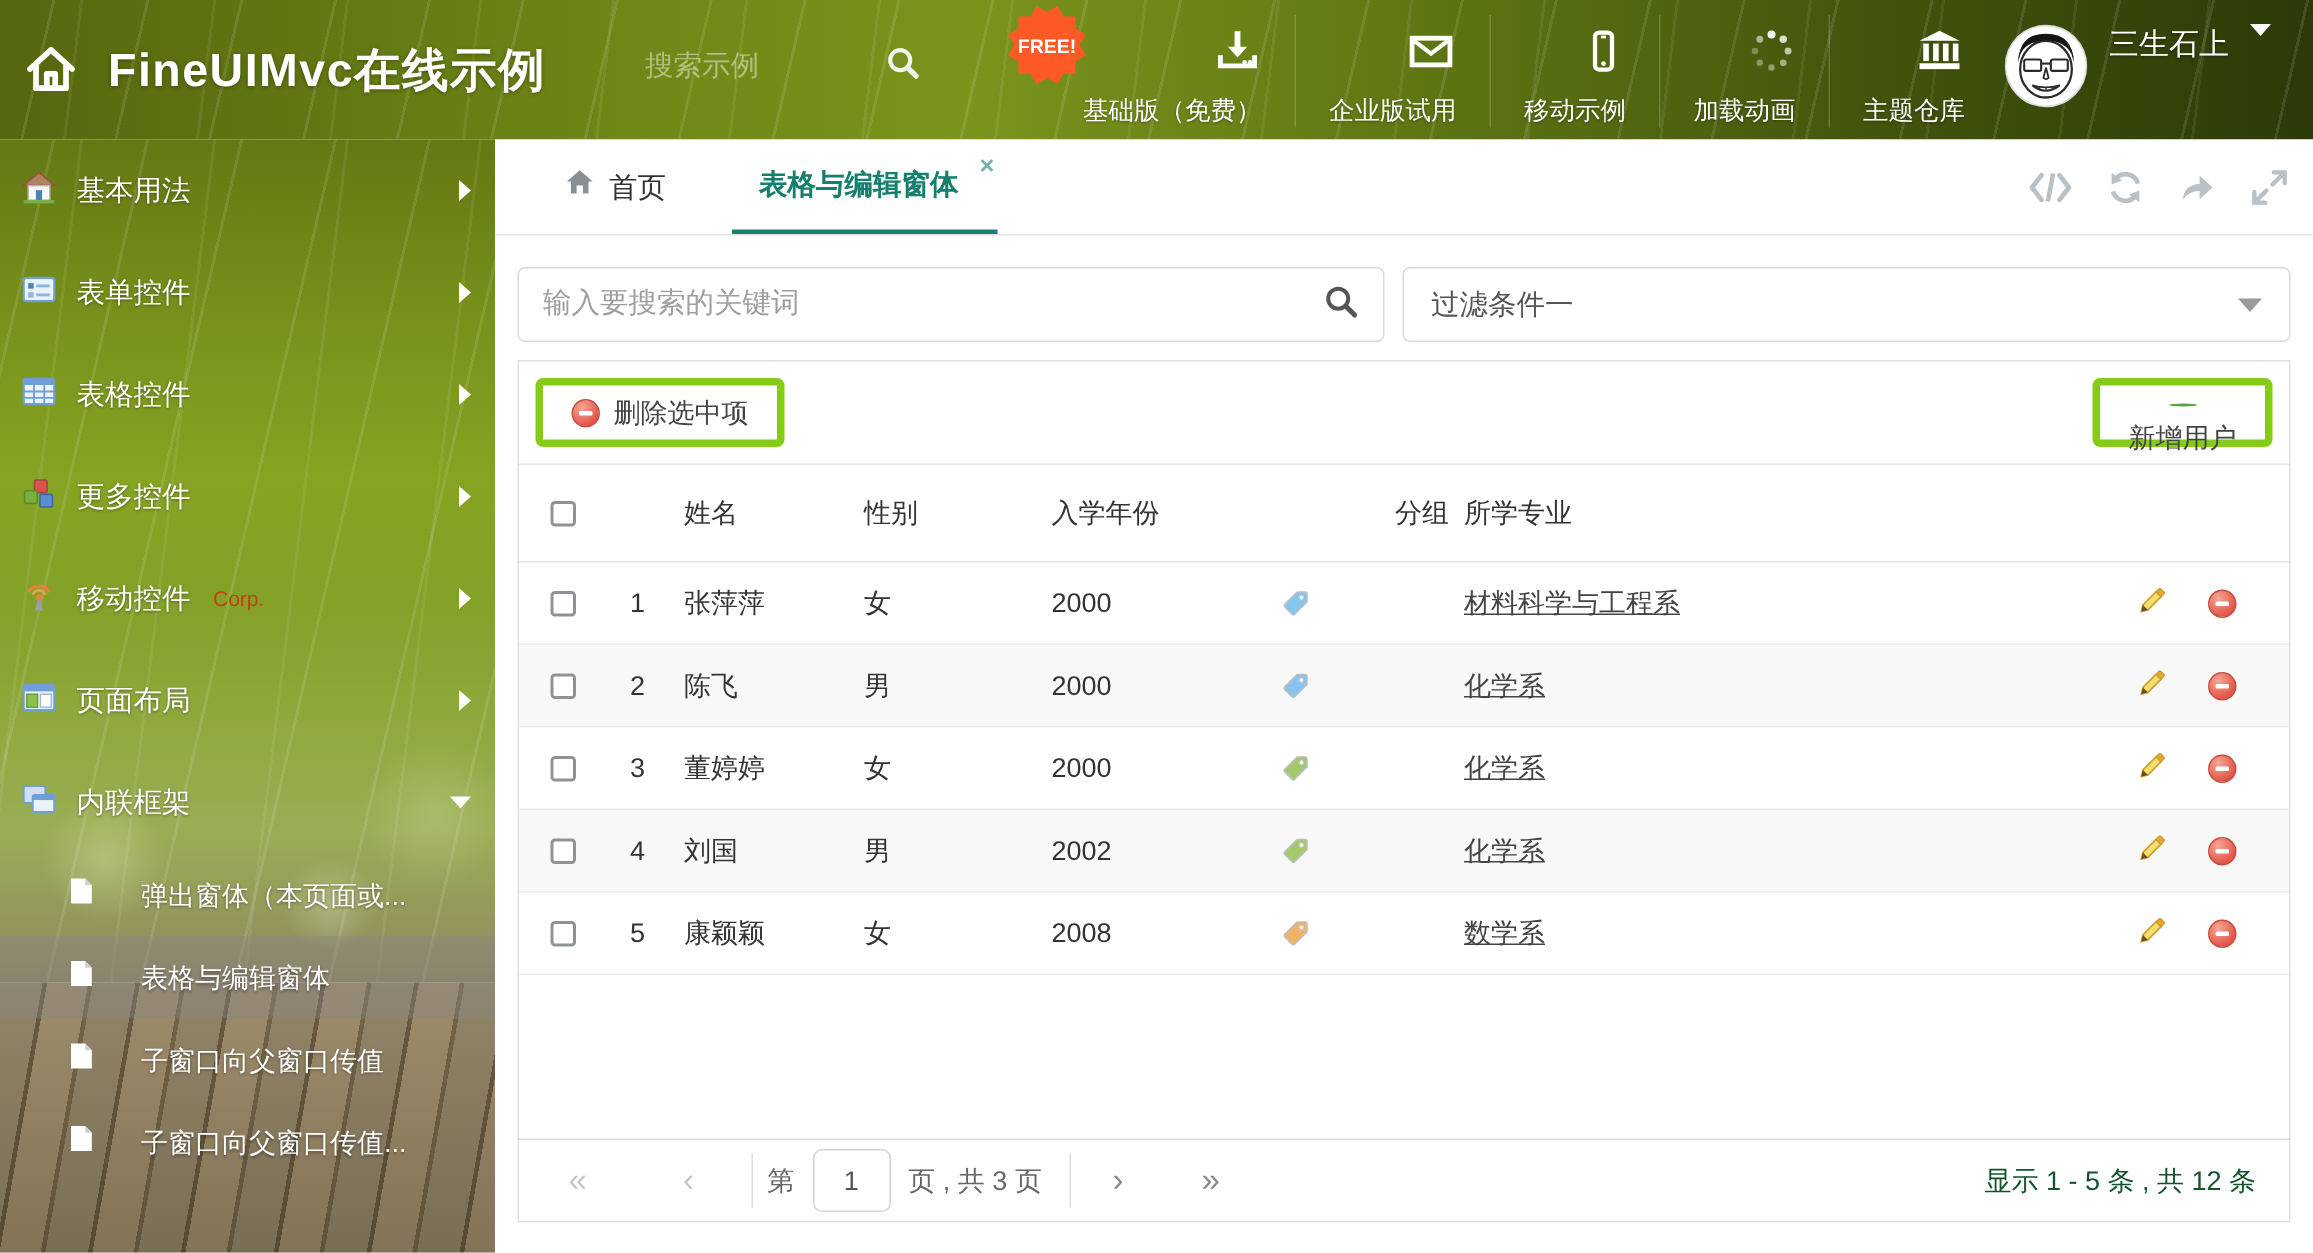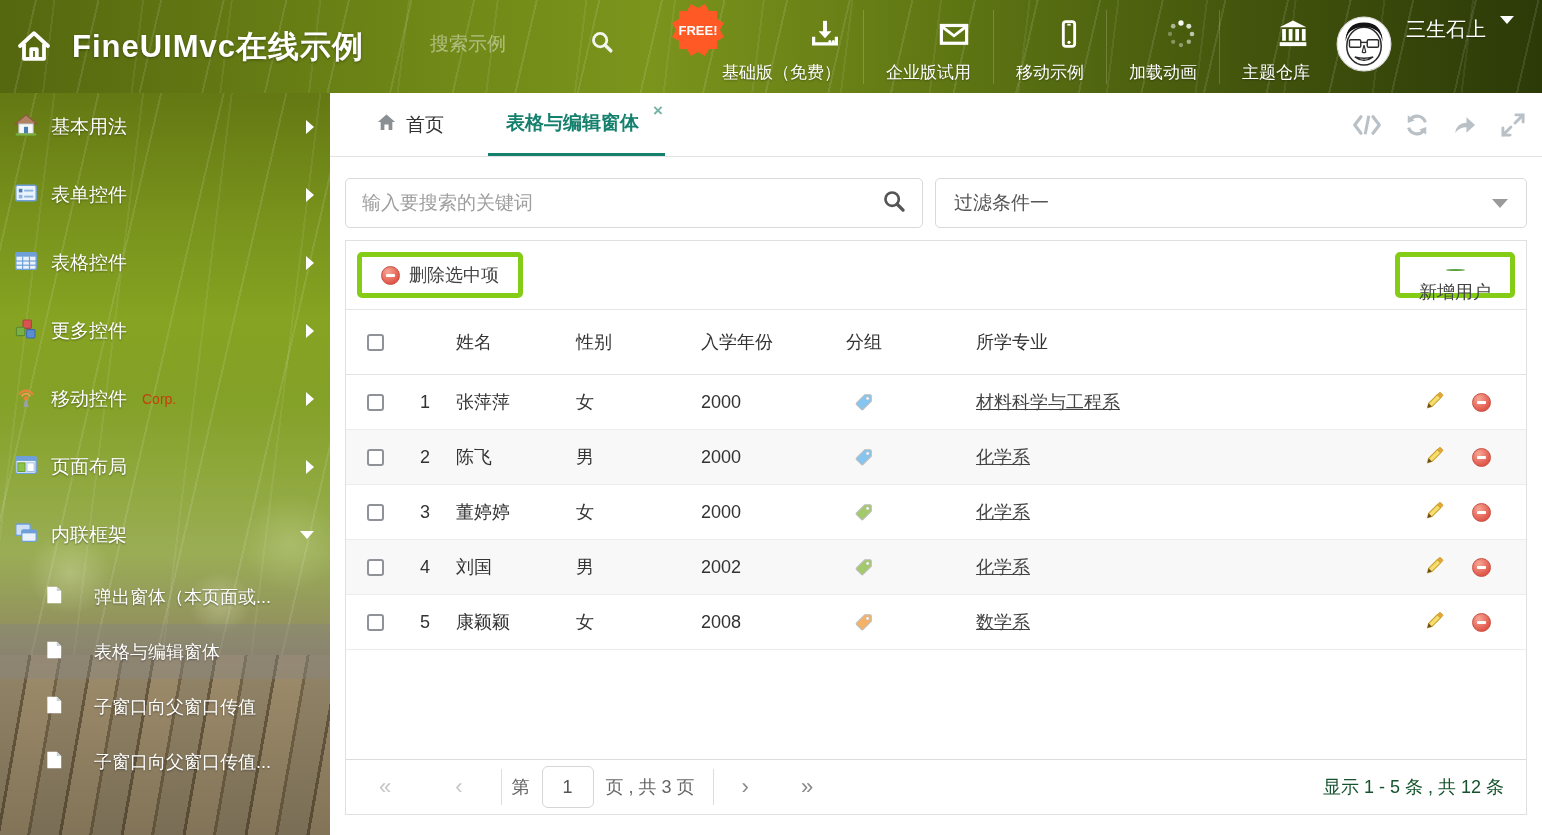--- a/index.html
+++ b/index.html
@@ -105,21 +105,21 @@
   .trow.thead { height:65px; border-bottom:1px solid #e3e3e3; color:#333; }
   .trow.alt { background:#f8f8f8; }
   .col-cb { width:48px; padding-left:21px; display:flex; align-items:center; }
   .cb { width:17px; height:17px; border:2px solid #8f9398; border-radius:3px; background:#fff; cursor:pointer; }
   .col-num { width:50px; text-align:right; padding-right:14px; }
   .col-name { width:122px; padding-left:12px; }
   .col-gender { width:125px; padding-left:10px; }
   .col-year { width:145px; padding-left:10px; }
   .col-group { width:130px; padding-left:10px; display:flex; align-items:center; }
   .col-group .tagwrap { margin-left:8px; display:flex; }
-  .thead .col-group { display:block; }
+  .thead .col-group { display:block;text-align:right; }
   .col-major { flex:1; padding-left:10px; }
   .col-major a { color:#444; }
   .col-actions { width:132px; display:flex; align-items:center; gap:26px; padding-left:30px; }
   .filler { flex:1; }
 
   .pager { height:55px; border-top:1px solid #dcdcdc; display:flex; align-items:center;
     padding:0 22px 0 33px; font-size:18px; color:#666; }
   .pg-arrow { font-size:22px; cursor:pointer; line-height:1; }
   .pg-arrow.disabled { color:#c6c6c6; cursor:default; }
   .pg-arrow.on { color:#8a8a8a; }

